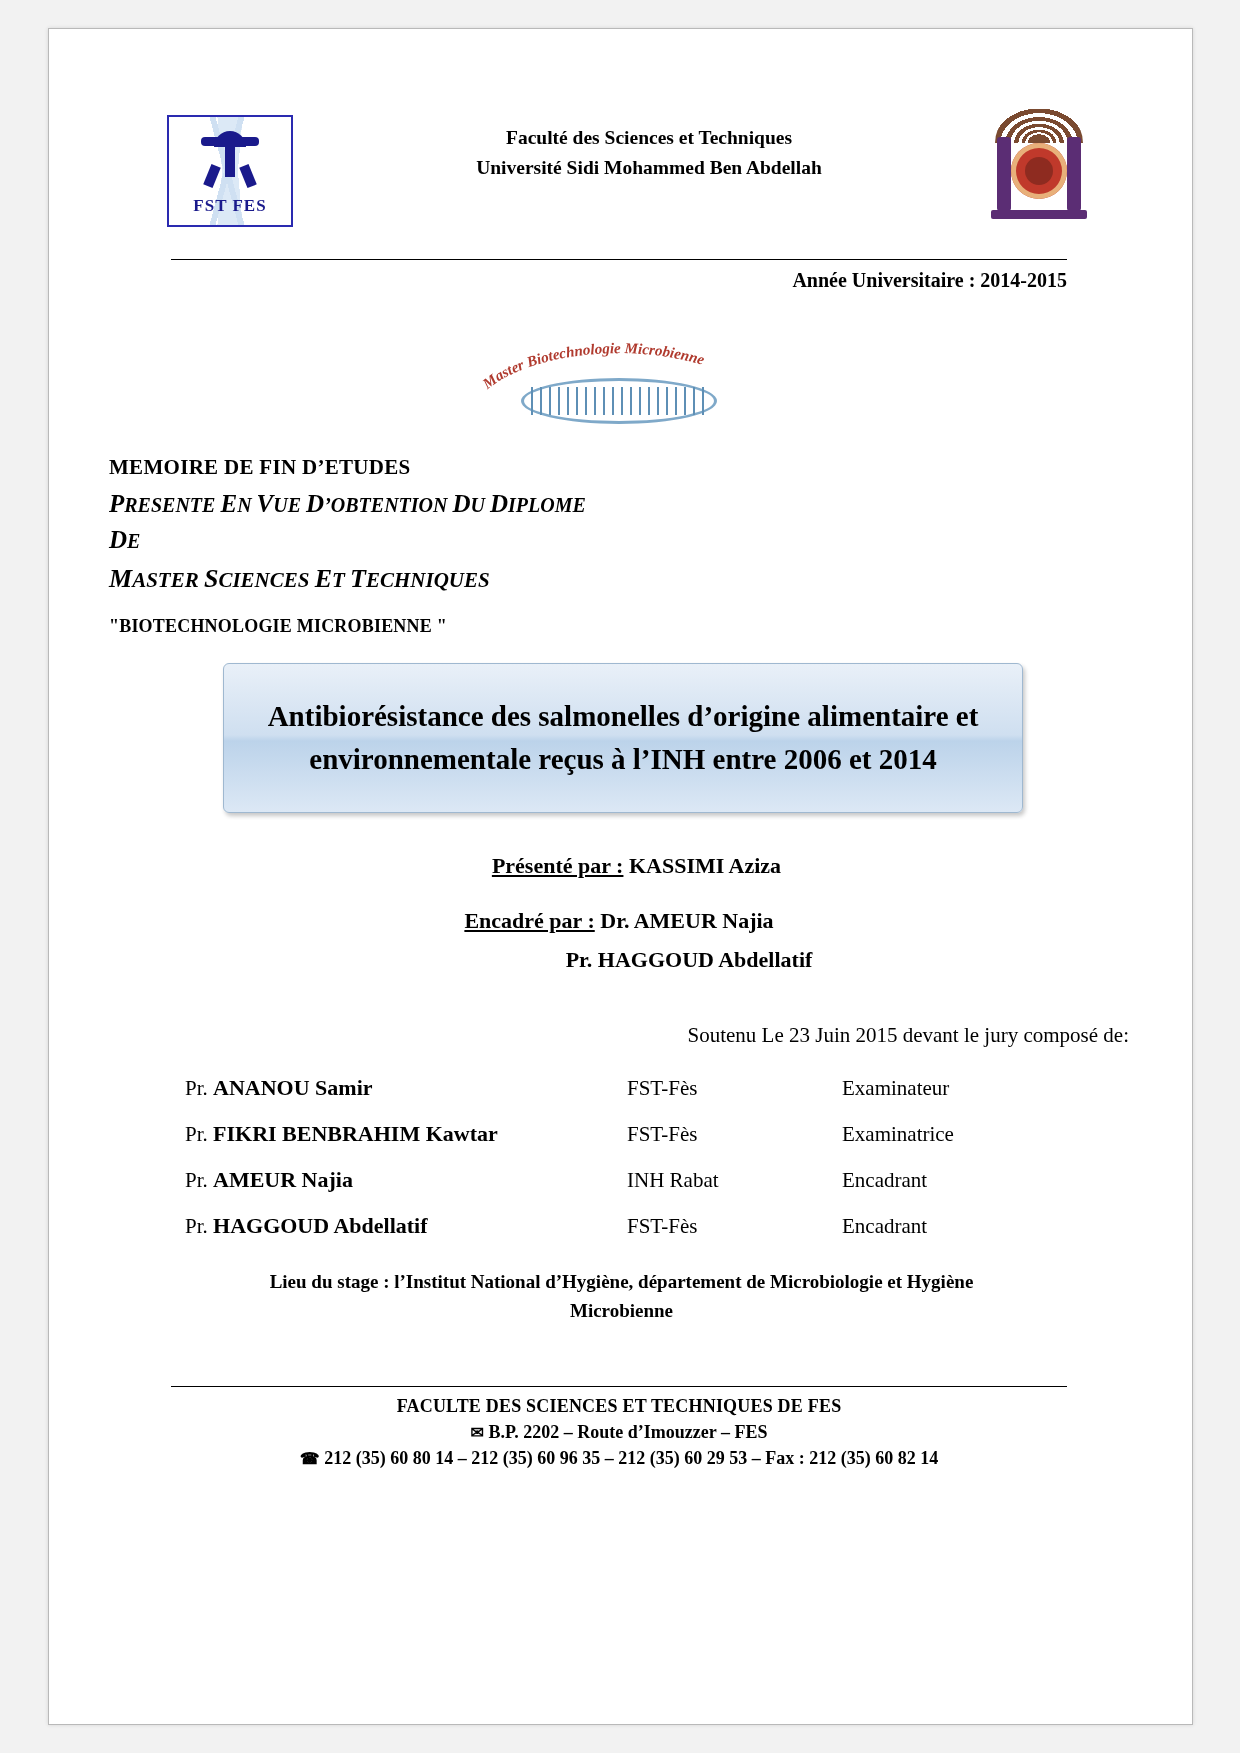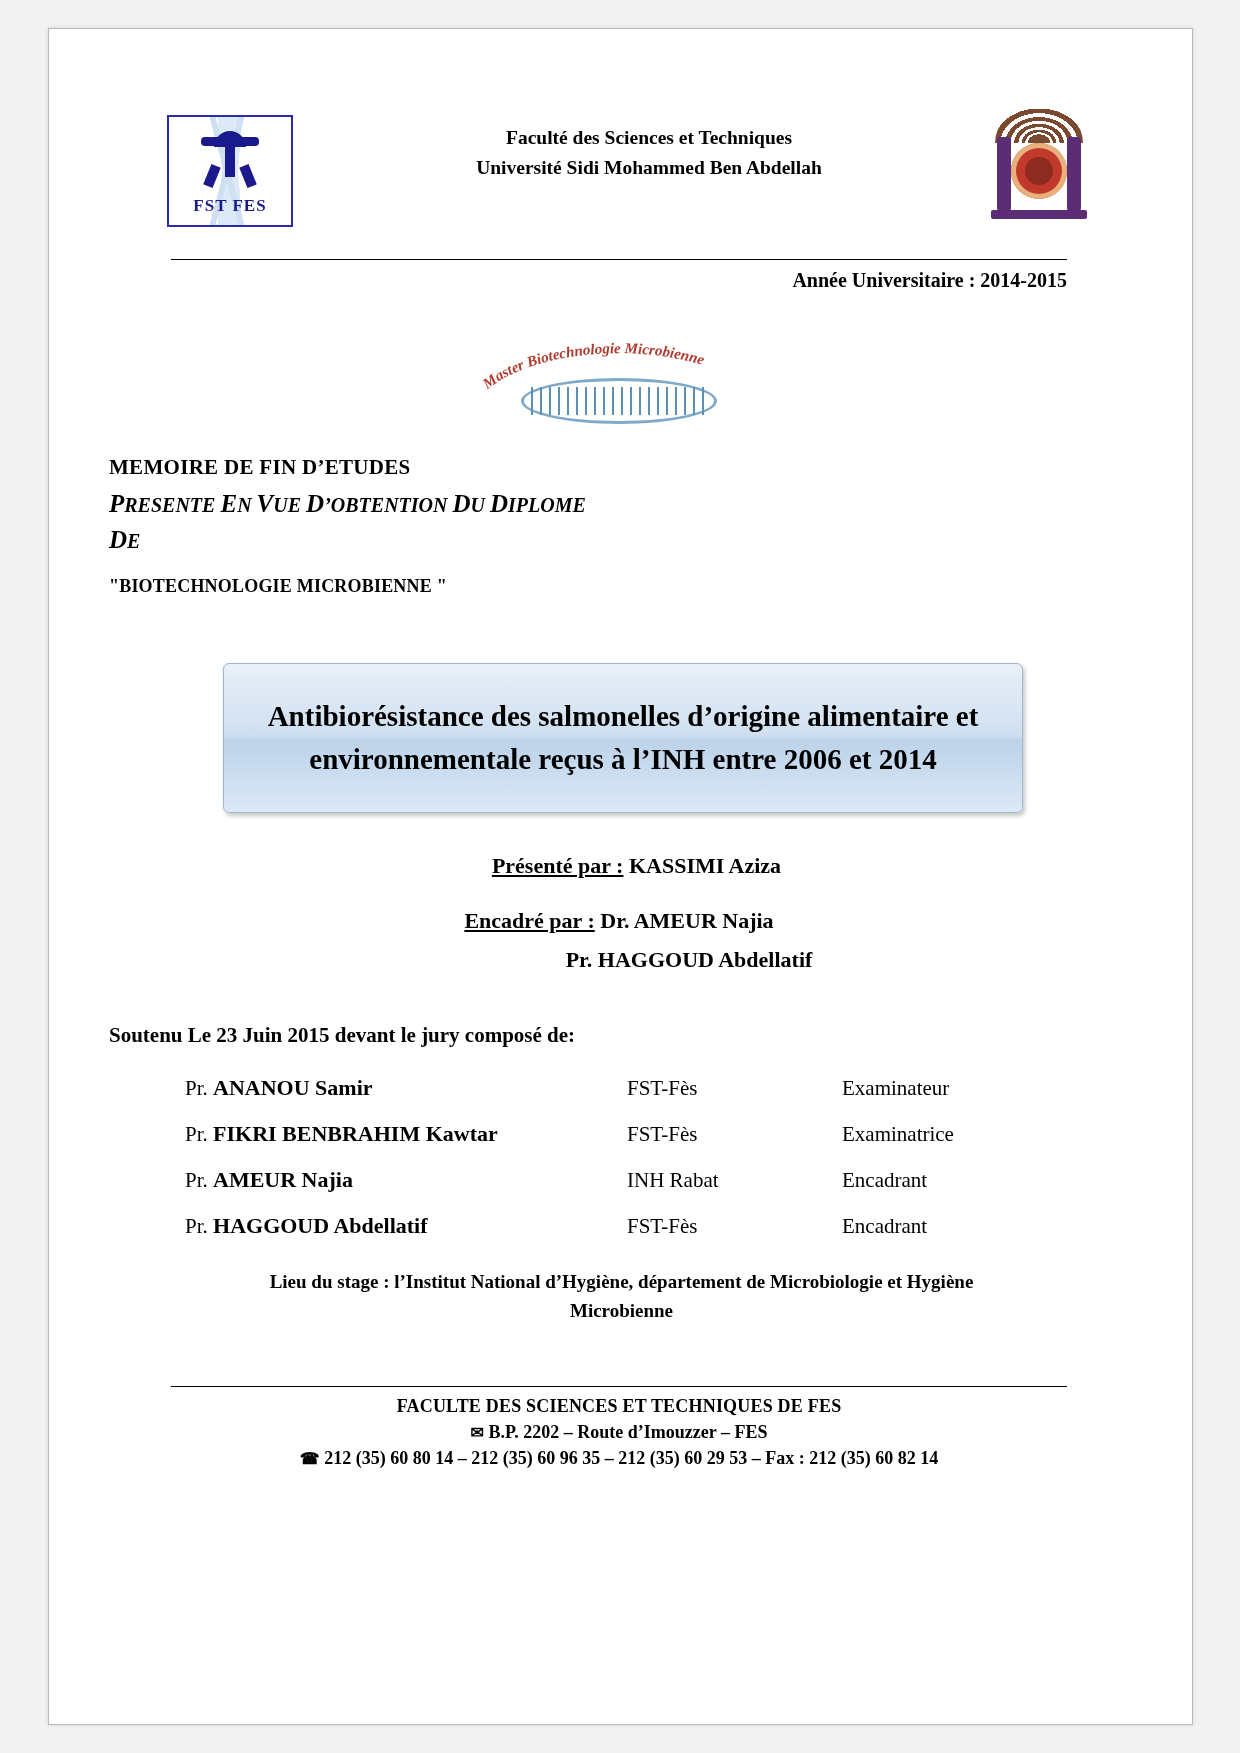--- a/index.html
+++ b/index.html
@@ -300,23 +300,23 @@
     font-size: 22px;
     font-weight: bold;
     padding-left: 140px;
   }
 
   
   .soutenu {
     position: absolute;
     left: 0; right: 0;
     top: 960px;
-    text-align: left;
-    font-size: 21px;
-    font-weight: bold;
+    text-align: right;
+    font-size: 21px;
+    font-weight: normal;
   }
   .jury {
     position: absolute;
     left: 18px;
     right: 18px;
     top: 1002px;
   }
   .jury-row {
     display: flex;
     align-items: center;
@@ -415,20 +415,21 @@
       <div class="dna">
         <div class="strand"></div>
         <div class="rungs"></div>
       </div>
     </div>
 
     <div class="memoire">
       <div class="l1">MEMOIRE DE FIN D’ETUDES</div>
       <div class="l2"><span class="cap">P</span><span>RESENTE</span> <span class="cap">E</span><span>N</span> <span class="cap">V</span><span>UE</span> <span class="cap">D</span><span>’OBTENTION</span> <span class="cap">D</span><span>U</span> <span class="cap">D</span><span>IPLOME</span></div>
       <div class="l3"><span class="cap">D</span><span>E</span></div>
+      <div class="l4"><span class="cap">M</span><span>ASTER</span> <span class="cap">S</span><span>CIENCES</span> <span class="cap">E</span><span>T</span> <span class="cap">T</span><span>ECHNIQUES</span></div>
       <div class="l5">"BIOTECHNOLOGIE MICROBIENNE "</div>
     </div>
 
     <div class="title-box">
       <div class="title-text">Antibiorésistance des salmonelles d’origine alimentaire et environnementale reçus à l’INH entre 2006 et 2014</div>
     </div>
 
     <div class="presente">
       <span class="u">Présenté par :</span>
       <span>KASSIMI Aziza</span>

